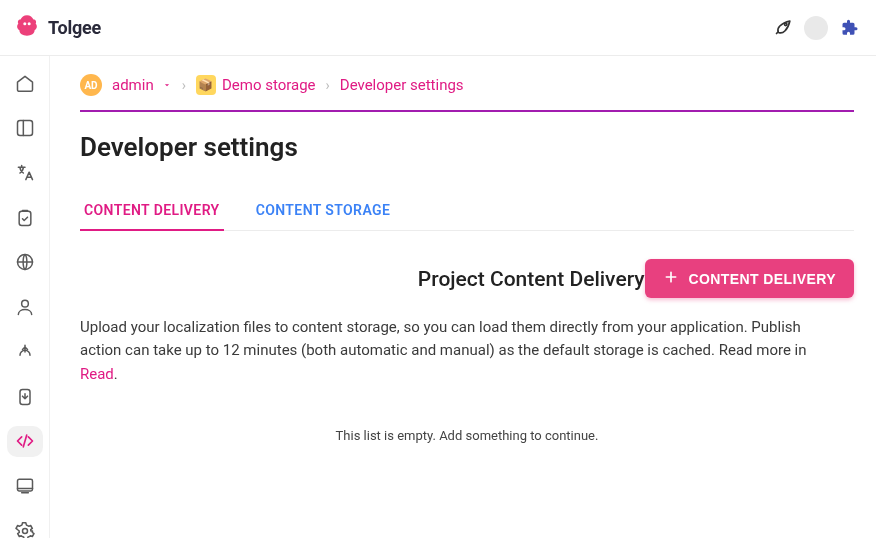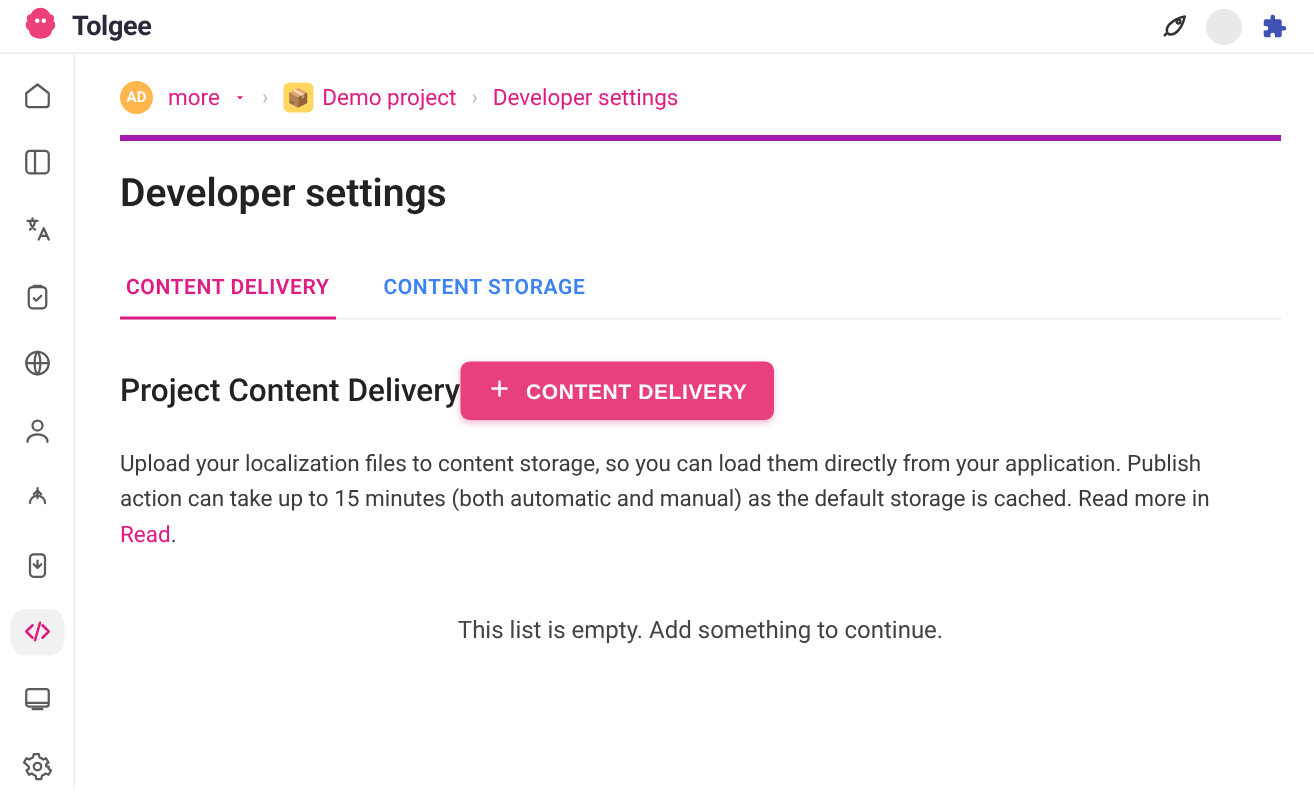--- a/index.html
+++ b/index.html
@@ -1,54 +1,54 @@
 <!DOCTYPE html>
 <html><head>
 <meta charset="utf-8">
 <style>
   * { box-sizing: border-box; margin: 0; padding: 0; }
   html, body { width: 876px; height: 538px; font-family: -apple-system, BlinkMacSystemFont, "Segoe UI", Roboto, Helvetica, Arial, sans-serif; color: #1f2328; background: #fff; }
   
-  .topbar { height: 36px; border-bottom: 1px solid #ececec; display: flex; align-items: center; padding: 0 14px; justify-content: space-between; }
+  .topbar { height: 56px; border-bottom: 1px solid #ececec; display: flex; align-items: center; padding: 0 14px; justify-content: space-between; }
   .brand { display: flex; align-items: center; gap: 8px; }
   .brand-name { font-weight: 700; font-size: 18px; color: #2a2a3a; letter-spacing: -0.2px; }
   .topbar-right { display: flex; align-items: center; gap: 10px; }
   .circle { width: 24px; height: 24px; border-radius: 50%; background: #e9e9e9; }
   .puzzle { width: 24px; height: 24px; display:flex; align-items:center; justify-content:center; }
   
   .layout { display: flex; height: calc(538px - 48px); }
   .sidebar { width: 50px; border-right: 1px solid #f0f0f0; display: flex; flex-direction: column; align-items: center; padding-top: 12px; gap: 14px; }
   .side-btn { width: 36px; height: 36px; border-radius: 10px; display: flex; align-items: center; justify-content: center; cursor: pointer; }
   .side-btn svg { stroke: #5a5a5a; }
   .side-btn.active { background: #f1f1f1; }
   .side-btn.active svg { stroke: #e01b84; fill: none; }
   .content { flex: 1; padding: 18px 22px 0 30px; overflow: auto; }
   
-  .crumbs { display: flex; align-items: center; gap: 10px; font-size: 15px; color: #4a4a4a; padding-bottom: 14px; border-bottom: 4px solid #a21caf; }
+  .crumbs { display: flex; align-items: center; gap: 10px; font-size: 15px; color: #4a4a4a; padding-bottom: 14px; border-bottom: 2px solid #a21caf; }
   .avatar-badge { width: 22px; height: 22px; border-radius: 50%; background: #ffb74d; color: #fff; font-size: 10px; font-weight: 700; display: flex; align-items:center; justify-content:center; }
   .crumb-link { color: #e01b84; cursor: pointer; display: flex; align-items: center; gap: 6px; }
   .crumb-current { color: #e01b84; }
   .chev { color: #bdbdbd; font-size: 14px; }
   .proj-icon { width: 20px; height: 20px; border-radius: 4px; background: #ffd75e; display:flex; align-items:center; justify-content:center; font-size:12px; }
   .dropdown-caret { margin-left: 2px; }
   
   .page-title { font-size: 26px; font-weight: 600; margin: 20px 0 30px; color: #222; }
   
   .tabs { display: flex; gap: 28px; border-bottom: 1px solid #ececec; }
   .tab { padding: 10px 4px 12px; font-size: 14px; letter-spacing: 0.4px; font-weight: 600; color: #3b82f6; cursor: pointer; position: relative; }
   .tab.active { color: #e01b84; }
   .tab.active::after { content:""; position:absolute; left:0; right:0; bottom:-1px; height:2px; background:#e01b84; }
   
-  .section-head { display:flex; justify-content: flex-start; align-items: center; margin-top: 28px; }
+  .section-head { display:flex; justify-content: flex-end; align-items: center; margin-top: 28px; }
   .section-title { font-size: 21px; font-weight: 500; color: #222; }
   .primary-btn { background: #e8407f; color: #fff; border: none; border-radius: 6px; padding: 10px 18px; font-size: 14px; font-weight: 600; letter-spacing: 0.4px; display: flex; align-items: center; gap: 10px; cursor: pointer; box-shadow: 0 2px 4px rgba(232,64,127,0.35); }
   .primary-btn svg { stroke: #fff; }
   .desc { margin-top: 18px; font-size: 15px; line-height: 1.55; color: #3b3b3b; max-width: 760px; }
   .desc a { color: #e01b84; text-decoration: none; cursor:pointer; }
-  .empty { text-align: center; margin-top: 42px; font-size: 16px; color: #444; }
+  .empty { text-align: center; margin-top: 42px; font-size: 13px; color: #444; }
 </style>
 </head>
 <body>
 
 <div class="topbar">
   <div class="brand">
     <span>
       <svg width="26" height="26" viewBox="0 0 24 24">
           <path fill="#ec407a" d="M12 2c3 0 5 2 6 4 2 0 3 2 2 4 2 2 1 5-1 6 0 3-3 5-7 5s-7-2-7-5c-2-1-3-4-1-6-1-2 0-4 2-4 1-2 3-4 6-4z"></path>
           <circle cx="10" cy="10" r="1.4" fill="#fff"></circle>
@@ -140,31 +140,31 @@
           <circle cx="12" cy="12" r="3"></circle>
           <path d="M19 12a7 7 0 0 0-.2-1.7l2-1.5-2-3.4-2.3 1a7 7 0 0 0-2.9-1.7L13 2h-4l-.6 2.7a7 7 0 0 0-2.9 1.7l-2.3-1-2 3.4 2 1.5A7 7 0 0 0 5 12c0 .6 0 1.1.2 1.7l-2 1.5 2 3.4 2.3-1a7 7 0 0 0 2.9 1.7L11 22h4l.6-2.7a7 7 0 0 0 2.9-1.7l2.3 1 2-3.4-2-1.5c.1-.6.2-1.1.2-1.7z"></path>
         </svg>
       </div>
   </div>
 
   <div class="content">
     <div class="crumbs">
       <span class="avatar-badge">AD</span>
       <span class="crumb-link">
-        <span>more</span>
+        <span>admin</span>
         <span class="dropdown-caret">
           <svg width="10" height="10" viewBox="0 0 24 24" fill="#e01b84">
               <path d="M7 10l5 5 5-5z"></path>
             </svg>
         </span>
       </span>
       <span class="chev">›</span>
       <span class="crumb-link">
         <span class="proj-icon">📦</span>
-        <span>Demo project</span>
+        <span>Demo storage</span>
       </span>
       <span class="chev">›</span>
       <span class="crumb-current">Developer settings</span>
     </div>
 
     <h1 class="page-title">Developer settings</h1>
 
     <div class="tabs">
       <div class="tab active">CONTENT DELIVERY</div>
       <div class="tab">CONTENT STORAGE</div>
@@ -176,18 +176,18 @@
         <span>
           <svg width="16" height="16" viewBox="0 0 24 24" fill="none" stroke-width="2.5" stroke-linecap="round">
               <path d="M12 5v14M5 12h14"></path>
             </svg>
         </span>
         <span>CONTENT DELIVERY</span>
       </button>
     </div>
 
     <p class="desc">
-      <span>Upload your localization files to content storage, so you can load them directly from your application. Publish action can take up to 15 minutes (both automatic and manual) as the default storage is cached. Read more in </span><a>Read</a><span>.</span>
+      <span>Upload your localization files to content storage, so you can load them directly from your application. Publish action can take up to 12 minutes (both automatic and manual) as the default storage is cached. Read more in </span><a>Read</a><span>.</span>
     </p>
 
     <div class="empty">This list is empty. Add something to continue.</div>
   </div>
 </div>
 
 </body></html>

